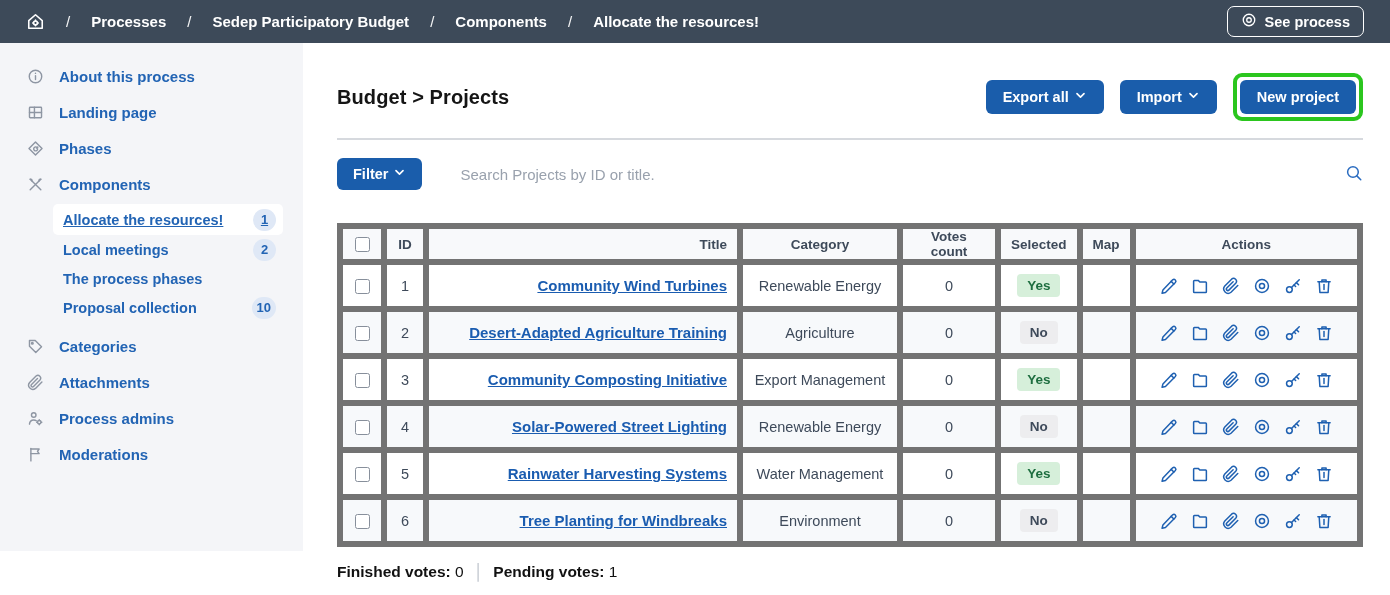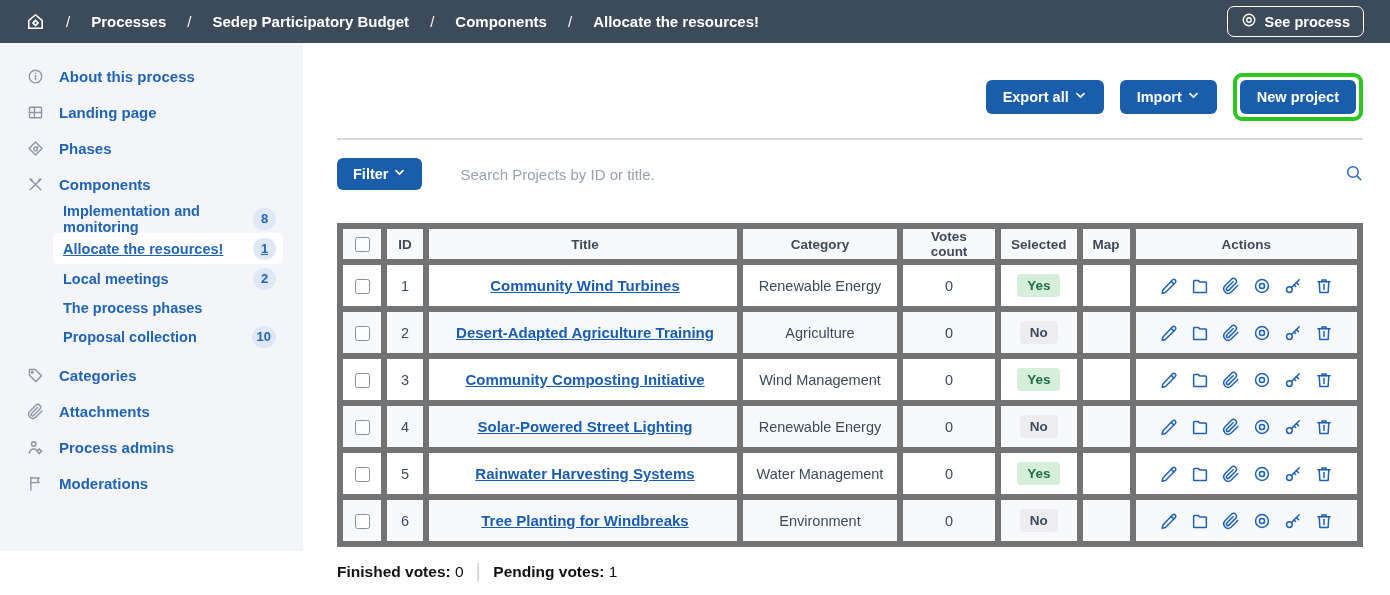--- a/index.html
+++ b/index.html
@@ -51,21 +51,21 @@
     font-family:inherit;}
   .search-input::placeholder{color:#99a1ad;}
   .search-btn{background:none;border:none;color:#2a6cc0;cursor:pointer;display:flex;padding:0;}
   .search-btn svg{width:18px;height:18px;}
   
   .projects-table{width:100%;border-collapse:collapse;margin-top:33px;border:1px solid #e2e5ea;}
   .projects-table th,.projects-table td{border:6px solid #737373;}
   .projects-table th{background:#f8f9fb;height:33px;font-size:13.5px;font-weight:700;color:#3e4a5a;
     padding:0 10px;text-align:center;}
   .projects-table td{height:47px;font-size:14.5px;color:#3e4a5a;padding:0 10px;text-align:center;}
-  .projects-table th.left,.projects-table td.left{text-align:center;padding-left:14px;}
+  .projects-table th.left,.projects-table td.left{text-align:right;padding-left:14px;}
   .projects-table tbody tr:nth-child(even) td{background:#f7f9fb;}
   .title-link{color:#1a5cb0;font-weight:700;text-decoration:underline;font-size:15px;cursor:pointer;}
   .checkbox{display:inline-block;width:15px;height:15px;border:1.5px solid #878f9b;border-radius:2.5px;
     background:#fff;vertical-align:middle;cursor:pointer;}
   .sel-badge{display:inline-block;padding:4px 10px;border-radius:4px;font-size:13.5px;font-weight:700;}
   .sel-badge.yes{background:var(--yesBg,#d6efda);color:var(--yesText,#1e6e40);}
   .sel-badge.no{background:var(--noBg,#ededef);color:var(--noText,#3e4a5a);}
   .action-icons{display:flex;align-items:center;justify-content:center;gap:13px;}
   .action-icon{color:#1e60b1;display:flex;cursor:pointer;}
   .action-icon svg{width:18px;height:18px;}
@@ -138,24 +138,20 @@
       <div class="side-item">
         <span class="icon">
           <svg xmlns="http://www.w3.org/2000/svg" viewBox="0 0 24 24" fill="none" stroke="currentColor" stroke-width="2" stroke-linecap="round" stroke-linejoin="round">
             <path d="M4.5 4.5l15 15M19.5 4.5l-15 15"></path>
             <path d="M4.5 4.5l2.2.5.5 2.2M19.5 4.5l-2.2.5-.5 2.2"></path>
           </svg>
         </span>
         <span class="side-label">Components</span>
       </div>
       <div class="sub-list">
-        <div class="sub-item">
-          <span class="sub-label">Implementation and monitoring</span>
-          <span class="badge">8</span>
-        </div>
         <div class="sub-item active">
           <span class="sub-label">Allocate the resources!</span>
           <span class="badge active">1</span>
         </div>
         <div class="sub-item">
           <span class="sub-label">Local meetings</span>
           <span class="badge">2</span>
         </div>
         <div class="sub-item">
           <span class="sub-label">The process phases</span>
@@ -199,20 +195,21 @@
             <path d="M5.5 21V3.5"></path>
             <path d="M5.5 4.2h11.6l-2.3 3.3 2.3 3.3H5.5"></path>
           </svg>
         </span>
         <span class="side-label">Moderations</span>
       </div>
     </aside>
 
   <main class="main">
     <div class="title-row">
+      <h1 class="page-title">Budget &gt; Projects</h1>
       <div class="actions-group">
         <button class="btn-primary">
           <span>Export all</span>
           <span class="icon chevron"><svg xmlns="http://www.w3.org/2000/svg" viewBox="0 0 24 24" fill="none" stroke="currentColor" stroke-width="3" stroke-linecap="round" stroke-linejoin="round">
                 <path d="M5.5 8.5 12 15l6.5-6.5"></path>
               </svg></span>
         </button>
         <button class="btn-primary">
           <span>Import</span>
           <span class="icon chevron"><svg xmlns="http://www.w3.org/2000/svg" viewBox="0 0 24 24" fill="none" stroke="currentColor" stroke-width="3" stroke-linecap="round" stroke-linejoin="round">
@@ -366,21 +363,21 @@
                     <path d="M12 10v6.8"></path>
                   </svg>
                 </span>
               </div>
             </td>
           </tr>
           <tr>
             <td><span class="checkbox"></span></td>
             <td>3</td>
             <td class="left"><a class="title-link">Community Composting Initiative</a></td>
-            <td>Wind Management</td>
+            <td>Export Management</td>
             <td>0</td>
             <td><span class="sel-badge yes">Yes</span></td>
             <td></td>
             <td>
               <div class="action-icons">
                 <span class="action-icon">
                   <svg xmlns="http://www.w3.org/2000/svg" viewBox="0 0 24 24" fill="none" stroke="currentColor" stroke-width="2" stroke-linecap="round" stroke-linejoin="round">
                     <path d="M16.9 3.8a2.55 2.55 0 0 1 3.6 3.6L7.3 20.6l-4.5 1.1 1.1-4.5Z"></path>
                     <path d="M14.9 5.8l3.6 3.6"></path>
                   </svg>

